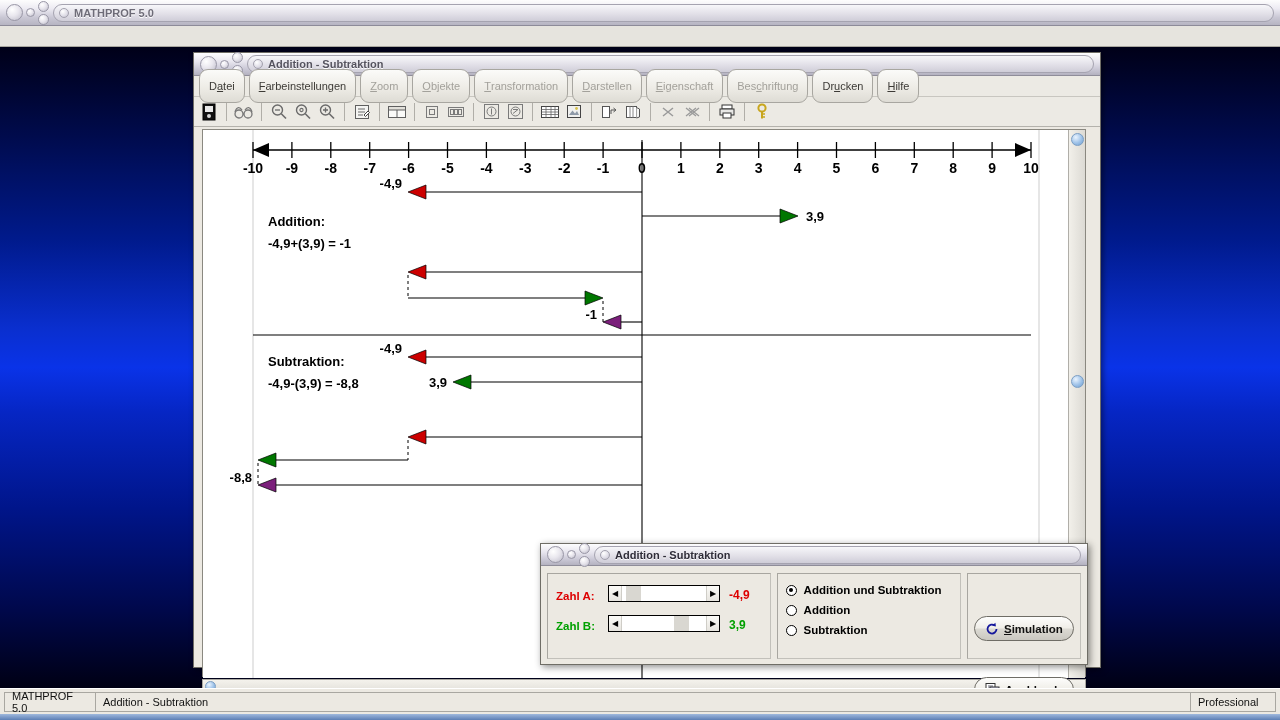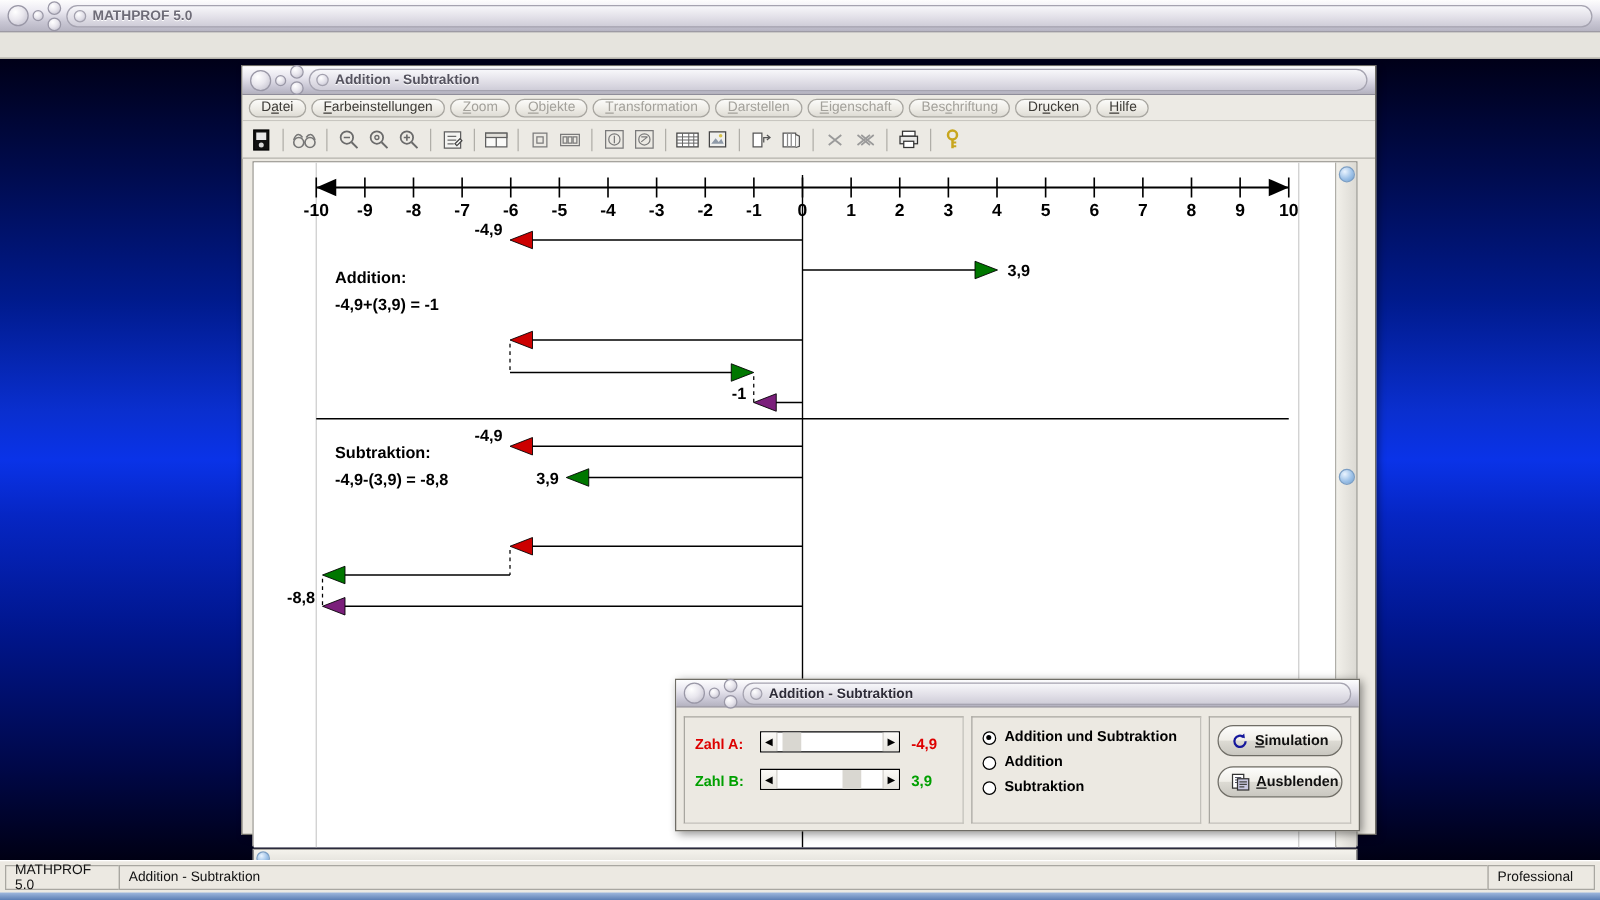--- a/index.html
+++ b/index.html
@@ -74,21 +74,21 @@
   }
   #appwin-title .tbar-caption { color:#55535f; }
 
   
   #menubar {
     height:21px; background:#eceae4;
     display:flex; align-items:center; padding-left:5px; gap:4px;
     border-bottom:1px solid #c8c6c0;
   }
   .menu-item {
-    height:15px; padding:0 9px; border-radius:9px;
+    height:34px; padding:0 9px; border-radius:9px;
     background: linear-gradient(to bottom,#fbfbf9 0%,#eeece6 55%,#dedcd5 100%);
     border:1px solid #a8a6a0;
     display:flex; align-items:center;
     font-size:11px; color:#3c3a36; white-space:nowrap;
   }
   .menu-item.dim { color:#a3a19b; }
   .menu-item u { text-decoration:underline; }
 
   
   #toolbar {
@@ -191,21 +191,21 @@
   }
   .radio .dot { width:4px; height:4px; border-radius:50%; background:#000; }
   .radio-label { font-weight:bold; font-size:11.5px; color:#000; }
 
   .dlg-btn {
     width:100px; height:25px; border-radius:13px;
     background: linear-gradient(to bottom,#fdfdfc 0%,#f0eee8 48%,#dcdad3 52%,#c9c7c0 100%);
     border:1px solid #6f6d66;
     display:flex; align-items:center; justify-content:flex-start; gap:5px;
     padding-left:10px; margin-bottom:8px;
-    font-weight:bold; font-size:11.5px; color:#111;
+    font-weight:bold; font-size:11.5px; color:#111;margin-top:36px;
   }
   .dlg-btn u { text-decoration:underline; }
 
   
   #taskbar {
     position:absolute; left:0; top:688px; width:1280px; height:32px;
     background:#ece9e2; border-top:1px solid #ffffff;
   }
   #taskbar-inner {
     position:absolute; left:4px; top:3px; right:4px; height:20px;

